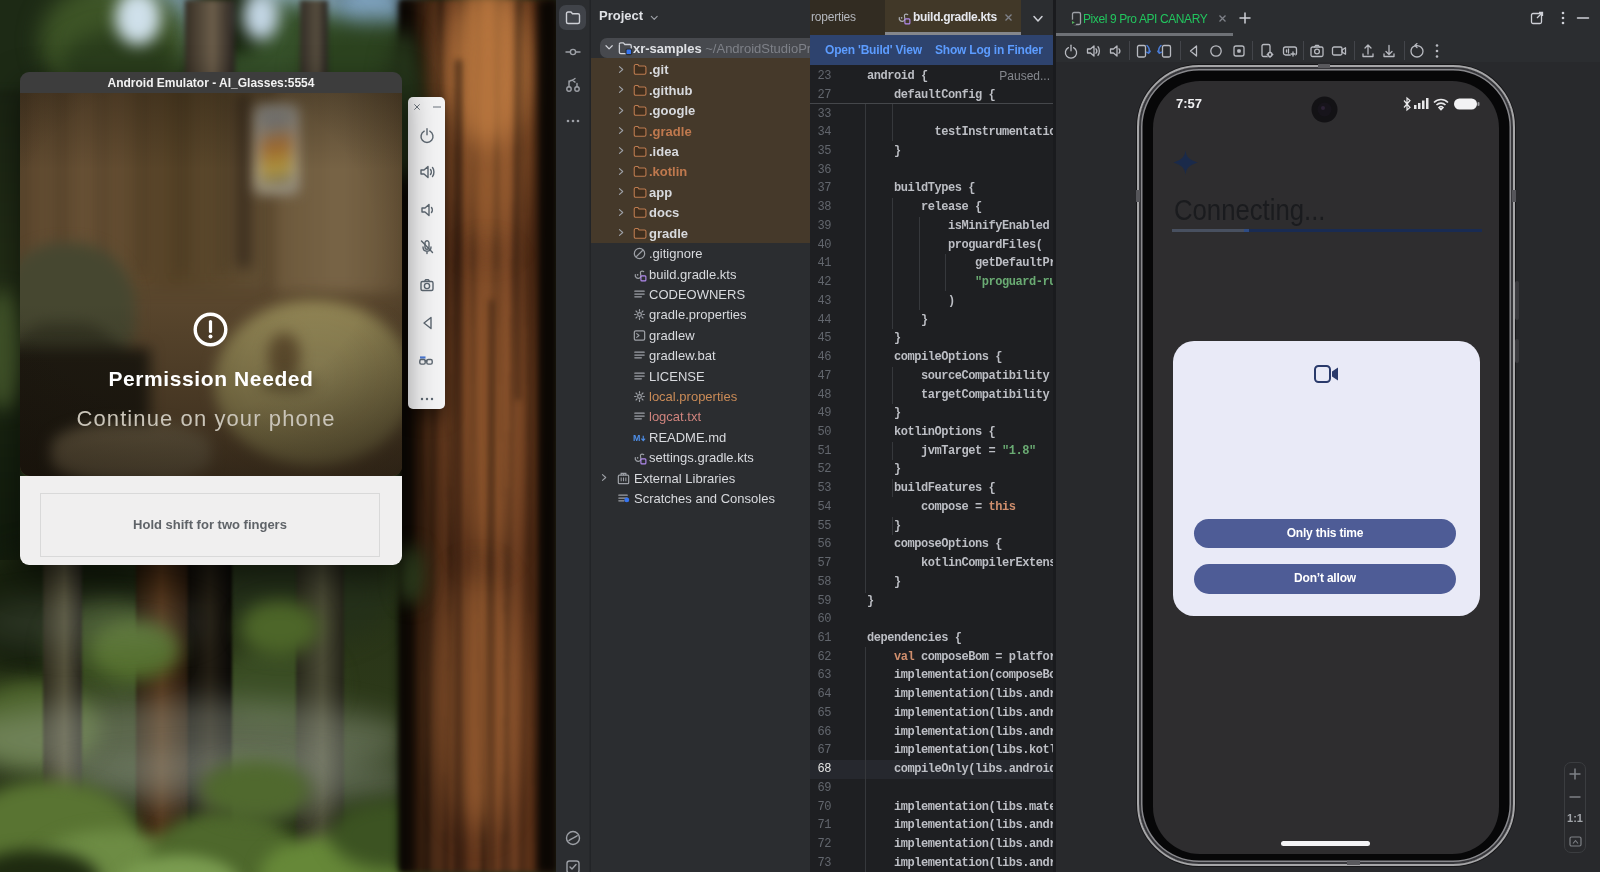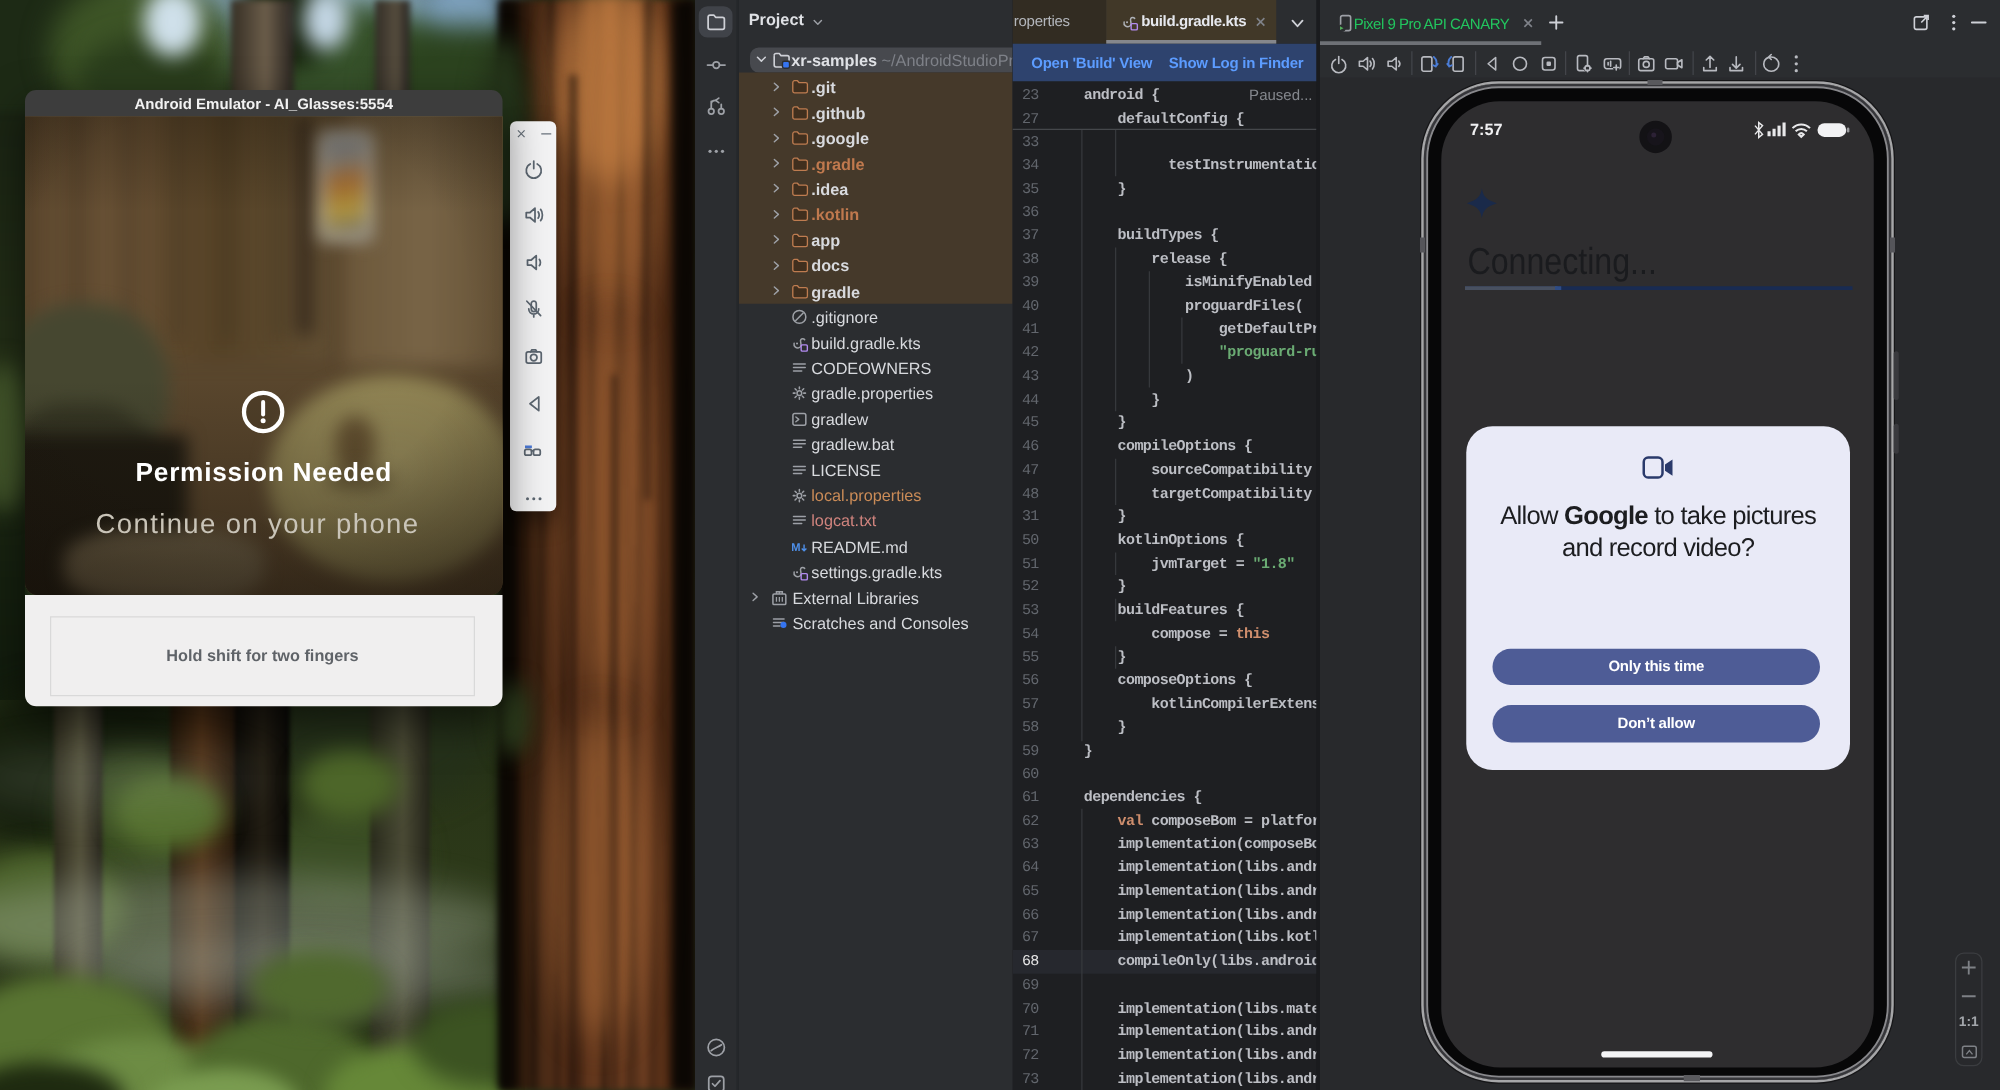--- a/index.html
+++ b/index.html
@@ -428,21 +428,21 @@
 <div class="cl" style="top:216.94px"><span class="ln" style="color:#62666D">39</span><span class="ct">            isMinifyEnabled = false</span></div>
 <div class="cl" style="top:235.67px"><span class="ln" style="color:#62666D">40</span><span class="ct">            proguardFiles(</span></div>
 <div class="cl" style="top:254.4px"><span class="ln" style="color:#62666D">41</span><span class="ct">                getDefaultProguardFile("proguard-andro</span></div>
 <div class="cl" style="top:273.13px"><span class="ln" style="color:#62666D">42</span><span class="ct">                <span class="grn">"proguard-rules.pro"</span></span></div>
 <div class="cl" style="top:291.86px"><span class="ln" style="color:#62666D">43</span><span class="ct">            )</span></div>
 <div class="cl" style="top:310.59000000000003px"><span class="ln" style="color:#62666D">44</span><span class="ct">        }</span></div>
 <div class="cl" style="top:329.32000000000005px"><span class="ln" style="color:#62666D">45</span><span class="ct">    }</span></div>
 <div class="cl" style="top:348.04999999999995px"><span class="ln" style="color:#62666D">46</span><span class="ct">    compileOptions {</span></div>
 <div class="cl" style="top:366.78px"><span class="ln" style="color:#62666D">47</span><span class="ct">        sourceCompatibility = JavaVersion.VERSION_1_8</span></div>
 <div class="cl" style="top:385.51px"><span class="ln" style="color:#62666D">48</span><span class="ct">        targetCompatibility = JavaVersion.VERSION_1_8</span></div>
-<div class="cl" style="top:404.24px"><span class="ln" style="color:#62666D">31</span><span class="ct">    }</span></div>
+<div class="cl" style="top:404.24px"><span class="ln" style="color:#62666D">49</span><span class="ct">    }</span></div>
 <div class="cl" style="top:422.97px"><span class="ln" style="color:#62666D">50</span><span class="ct">    kotlinOptions {</span></div>
 <div class="cl" style="top:441.70000000000005px"><span class="ln" style="color:#62666D">51</span><span class="ct">        jvmTarget = <span class="grn">"1.8"</span></span></div>
 <div class="cl" style="top:460.42999999999995px"><span class="ln" style="color:#62666D">52</span><span class="ct">    }</span></div>
 <div class="cl" style="top:479.15999999999997px"><span class="ln" style="color:#62666D">53</span><span class="ct">    buildFeatures {</span></div>
 <div class="cl" style="top:497.89px"><span class="ln" style="color:#62666D">54</span><span class="ct">        compose = <span class="org">this</span></span></div>
 <div class="cl" style="top:516.62px"><span class="ln" style="color:#62666D">55</span><span class="ct">    }</span></div>
 <div class="cl" style="top:535.35px"><span class="ln" style="color:#62666D">56</span><span class="ct">    composeOptions {</span></div>
 <div class="cl" style="top:554.08px"><span class="ln" style="color:#62666D">57</span><span class="ct">        kotlinCompilerExtensionVersion = </span></div>
 <div class="cl" style="top:572.8100000000001px"><span class="ln" style="color:#62666D">58</span><span class="ct">    }</span></div>
 <div class="cl" style="top:591.5400000000001px"><span class="ln" style="color:#62666D">59</span><span class="ct">}</span></div>
@@ -593,21 +593,20 @@
         </svg>
 <div class="a" style="left:21px;top:111.5px;font-size:30px;color:#1A1B1E;transform:scaleX(.857);transform-origin:0 0;white-space:nowrap">Connecting...</div>
 <div class="a" style="left:19px;top:148px;width:310px;height:2.5px;background:#192B52"></div>
 <div class="a" style="left:19px;top:148px;width:74px;height:2.5px;background:#485060"></div>
 <div class="a" style="left:91px;top:147.5px;width:5px;height:3.5px;background:#2E4C86"></div>
 <div class="a" style="left:20px;top:260px;width:307px;height:275px;background:#E9EAF7;border-radius:21px">
 <svg class="a" style="left:140px;top:22px" width="28" height="22" viewBox="0 0 28 22">
             <rect x="2" y="3" width="15" height="16" rx="3.5" stroke="#2A3A6B" stroke-width="2" fill="none"></rect>
             <path d="M19 8.5 L25 4.5 L25 17.5 L19 13.5 Z" fill="#2A3A6B"></path>
           </svg>
-<div class="a" style="left:0;top:59px;width:307px;text-align:center;font-size:20.5px;color:#1C1D20;letter-spacing:-0.6px;line-height:25.5px">Allow <b>Google</b> to take pictures<br>and record video?</div>
 <div class="a" style="left:21px;top:177.5px;width:262px;height:29.5px;border-radius:15px;background:#4E5C96;color:#fff;font-size:12px;font-weight:bold;text-align:center;line-height:29.5px;letter-spacing:-0.2px">Only this time</div>
 <div class="a" style="left:21px;top:223px;width:262px;height:29.5px;border-radius:15px;background:#4E5C96;color:#fff;font-size:12px;font-weight:bold;text-align:center;line-height:29.5px;letter-spacing:-0.2px">Don’t allow</div>
 </div>
 <div class="a" style="left:128px;top:760px;width:89px;height:5px;border-radius:2.5px;background:#F4F4F6"></div>
       </div>
 <div class="a" style="left:508px;top:762px;width:22px;height:91px;border:1px solid #3B3D40;border-radius:7px"></div>
 <svg class="a" style="left:511px;top:766px" width="16" height="16" viewBox="0 0 16 16">
         <path d="M8 2.5 L8 13.5 M2.5 8 L13.5 8" stroke="#7E8186" stroke-width="1.5"></path>
       </svg>
 <svg class="a" style="left:511px;top:789px" width="16" height="16" viewBox="0 0 16 16">

